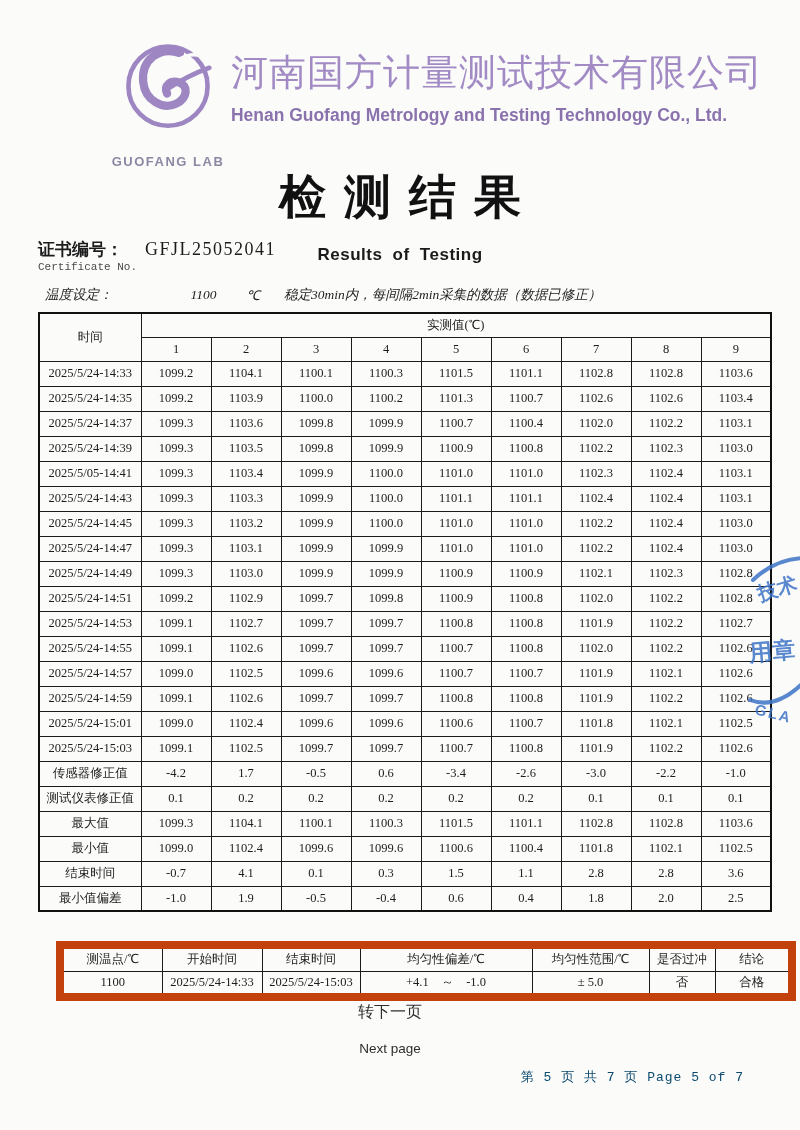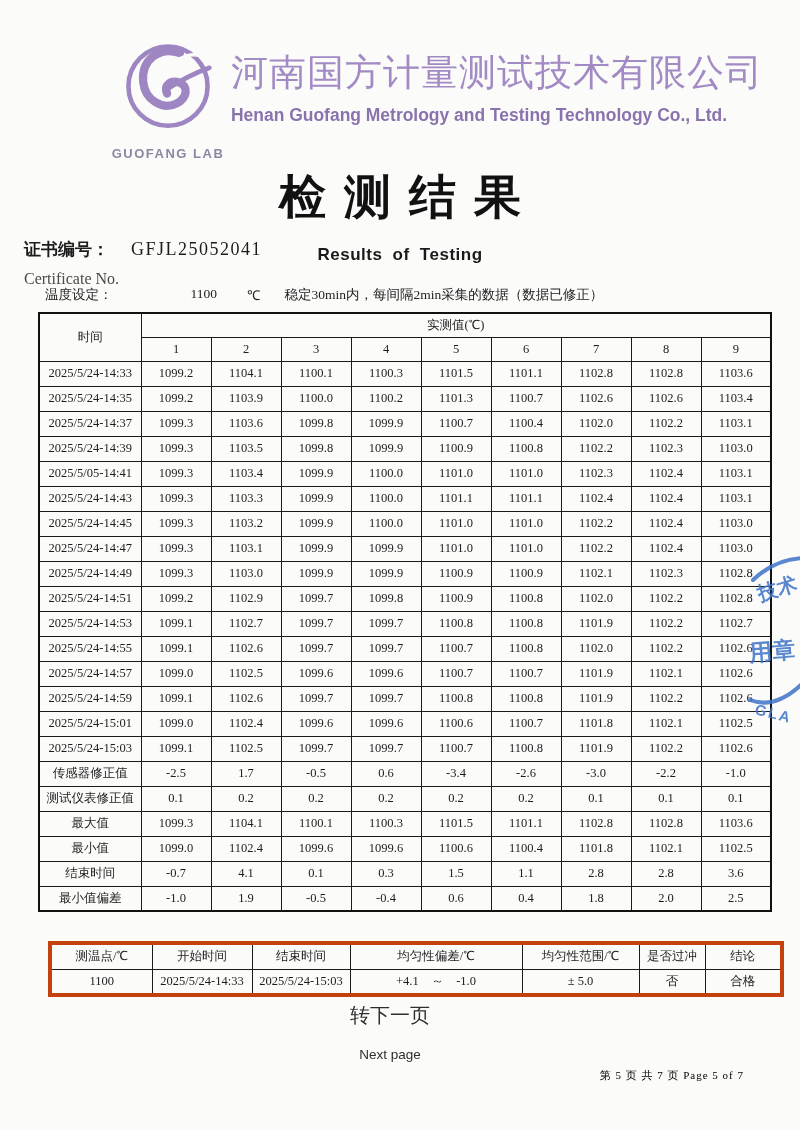--- a/index.html
+++ b/index.html
@@ -4,70 +4,70 @@
 <style>
   * { margin:0; padding:0; box-sizing:border-box; }
   body { background:#e8e8e8; font-family:"Liberation Serif", serif; }
   .page {
     position:relative; width:800px; height:1130px; margin:0 auto;
     background:#fbfbfa; overflow:hidden; color:#1c1c1c;
   }
 
   
   .logo-block { position:absolute; left:110px; top:42px; width:116px; text-align:center; }
-  .logo-text { margin-top:8px; font-family:"Liberation Sans", sans-serif; font-size:13px;
+  .logo-text { margin-top:16px; font-family:"Liberation Sans", sans-serif; font-size:13px;
                letter-spacing:1.5px; color:#8d87a3; font-weight:600; white-space:nowrap; }
   .names { position:absolute; left:231px; top:48px; width:540px; }
   .company-cn { font-size:37px; color:#a28bc4; letter-spacing:1px; font-weight:500;
                 font-family:"Liberation Serif", serif; white-space:nowrap; }
   .company-en { font-size:18px; color:#8a73ad; font-weight:bold; margin-top:7px;
                 font-family:"Liberation Sans", sans-serif; white-space:nowrap;
                 transform:scaleX(.97); transform-origin:left; display:inline-block; }
 
   
   .title-block { position:absolute; top:166px; left:0; width:100%; text-align:center; }
   .title-cn { font-size:47px; font-weight:bold; letter-spacing:18px; text-indent:18px;
               color:#111; font-family:"Liberation Serif", serif; }
   .title-en { font-size:17px; font-weight:bold; margin-top:16px; letter-spacing:.5px;
               word-spacing:5px; color:#1a1a1a; font-family:"Liberation Sans", sans-serif; }
 
   
-  .cert { position:absolute; left:24px; top:238px; }
+  .cert { position:absolute; left:38px; top:238px; }
   .cert-line { display:flex; align-items:baseline; }
   .cert-label { font-family:"Liberation Sans", sans-serif; font-weight:bold; font-size:17px; }
   .cert-no { font-size:18px; letter-spacing:1.5px; margin-left:22px;
              font-family:"Liberation Serif", serif; }
-  .cert-en { font-family:Liberation Serif, serif; font-size:16px; color:#4a4a4a; margin-top:9px; }
+  .cert-en { font-family:Liberation Mono, monospace; font-size:11px; color:#4a4a4a; margin-top:0; }
 
   
   .cond { position:absolute; left:45px; top:286px; font-size:13.5px; display:flex;
-          align-items:flex-start; font-family:"Liberation Serif", serif; color:#222; }
+          align-items:center; font-family:"Liberation Serif", serif; color:#222;font-style:italic; }
   .cond-label { font-weight:500; }
   .cond-value { margin-left:78px; }
   .cond-unit  { margin-left:30px; }
   .cond-note  { margin-left:24px; }
 
   
   table { border-collapse:collapse; table-layout:fixed; width:732px;
           font-family:"Liberation Serif", serif; font-size:12.5px; color:#1c1c1c; }
   th, td { border:1px solid #1b1b1b; text-align:center; vertical-align:middle;
            padding:0 2px; font-weight:normal; overflow:hidden; white-space:nowrap; }
   .main-table  { position:absolute; left:38px; top:312px; border:2px solid #111; }
   .main-table th { height:24px; }
   .main-table td { height:25px; }
-  .summary-table { position:absolute; left:48px; top:941px; border:4px solid #c2410c; }
+  .summary-table { position:absolute; left:56px; top:941px; border:8px solid #c2410c; }
   .summary-table th, .summary-table td { height:26px; }
 
   
   .nextpage { position:absolute; top:1002px; left:0; width:780px; text-align:center;
               color:#2e2e2e; }
-  .nextpage-cn { font-size:20px;text-align:center; }
+  .nextpage-cn { font-size:16px;text-align:center; }
   .nextpage-en { font-size:13.5px; font-family:"Liberation Sans", sans-serif; margin-top:18px; }
-  .footer { position:absolute; top:1068px; right:56px; font-size:11px; color:#000000;
-            letter-spacing:1px; }
+  .footer { position:absolute; top:1068px; right:56px; font-size:13px; color:#0c4a6e;
+            letter-spacing:1px;font-family:Liberation Mono, monospace; }
 
   
   .stamp { position:absolute; left:746px; top:548px; width:54px; height:190px; opacity:.85; }
 </style>
 </head>
 <body>
 
 <div class="page">
 
   <div class="logo-block">
@@ -322,21 +322,21 @@
           <td>1099.7</td>
           <td>1099.7</td>
           <td>1100.7</td>
           <td>1100.8</td>
           <td>1101.9</td>
           <td>1102.2</td>
           <td>1102.6</td>
         </tr>
         <tr>
           <td>传感器修正值</td>
-          <td>-2.5</td>
+          <td>-4.2</td>
           <td>1.7</td>
           <td>-0.5</td>
           <td>0.6</td>
           <td>-3.4</td>
           <td>-2.6</td>
           <td>-3.0</td>
           <td>-2.2</td>
           <td>-1.0</td>
         </tr>
         <tr>

